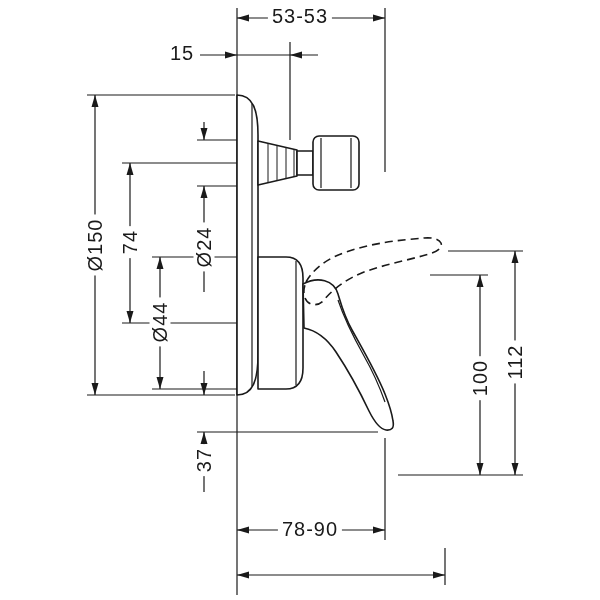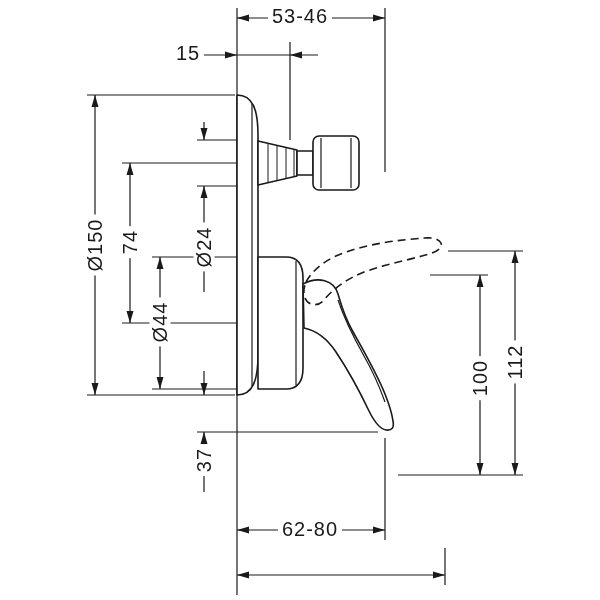--- a/index.html
+++ b/index.html
@@ -148,24 +148,24 @@
                  Q 438 237 441 243
                  Q 443 249 432 253
                  C 410 260 386 264 364 272
                  C 346 279 332 290 324 300
                  C 318 307 308 306 305 298
                  C 303 292 304 287 306 282 Z"></path>
       </g>
     </g>
   </svg>
 
-  <div class="dim-label" style="left:300px; top:16px;">53-46</div>
-  <div class="dim-label" style="left:182px; top:53px;margin-left:6px;">15</div>
+  <div class="dim-label" style="left:300px; top:16px;">53-53</div>
+  <div class="dim-label" style="left:182px; top:53px;">15</div>
   <div class="dim-label vert" style="left:95px;  top:245px;">Ø150</div>
   <div class="dim-label vert" style="left:130px; top:242px;">74</div>
   <div class="dim-label vert" style="left:160px; top:322px;">Ø44</div>
   <div class="dim-label vert" style="left:204px; top:247px;">Ø24</div>
   <div class="dim-label vert" style="left:204px; top:460px;">37</div>
   <div class="dim-label vert" style="left:480px; top:378px;">100</div>
   <div class="dim-label vert" style="left:515px; top:362px;">112</div>
-  <div class="dim-label" style="left:310px; top:529px;">62-80</div>
+  <div class="dim-label" style="left:310px; top:529px;">78-90</div>
 
 </div>
 
 </body></html>

